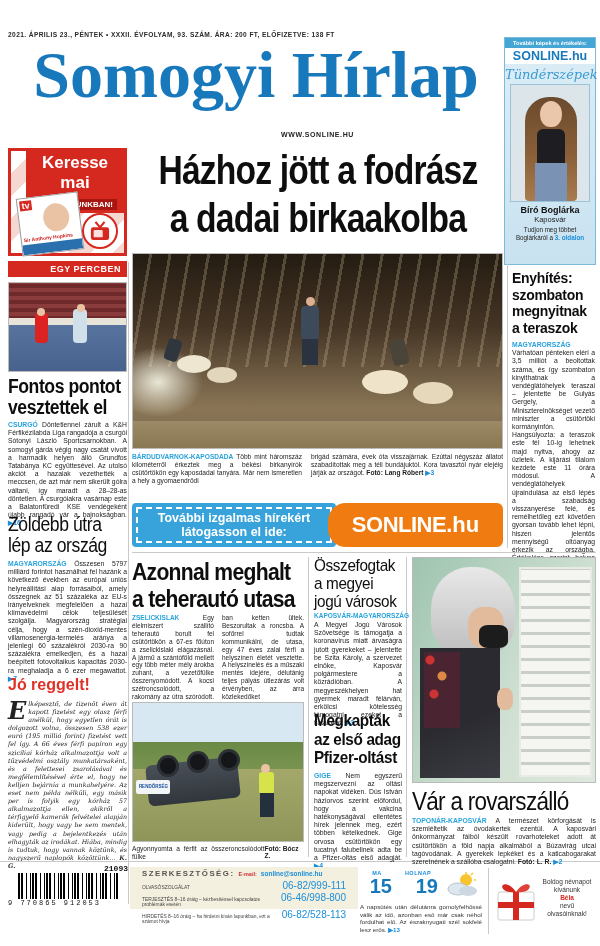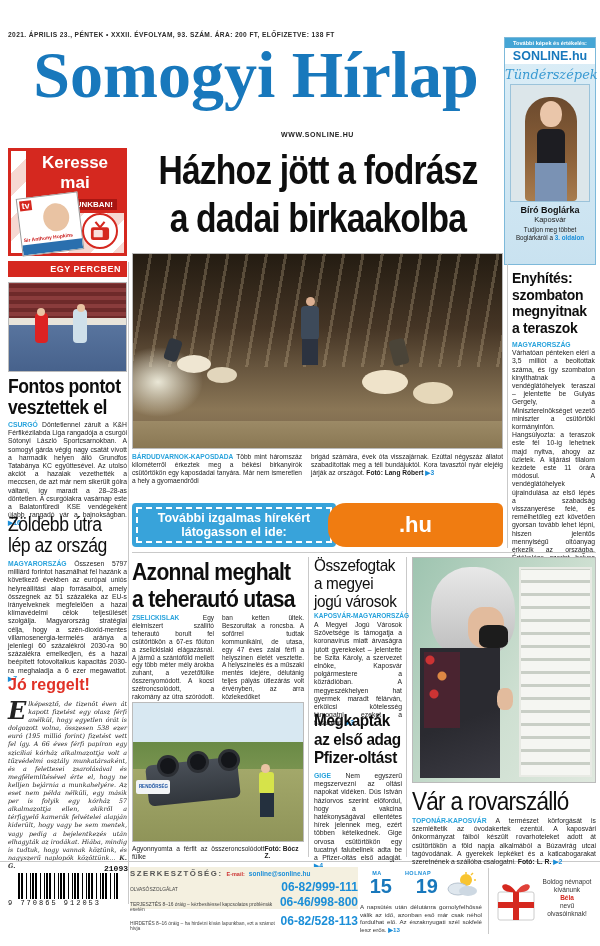--- a/index.html
+++ b/index.html
@@ -45,27 +45,27 @@
           padding:3px 6px;}
   
   .ban-blue{position:absolute;left:0;top:0;width:204px;height:44px;background:#38a3da;border-radius:4px;box-sizing:border-box;}
   .ban-blue-in{position:absolute;inset:4px;border:2px dashed #fff;display:flex;flex-direction:column;
                align-items:center;justify-content:center;color:#fff;font-weight:bold;font-size:12.5px;line-height:14px;}
   .ban-orange{position:absolute;left:196px;top:0;width:175px;height:44px;background:#f07c11;border-radius:18px 6px 6px 18px;
               display:flex;align-items:center;justify-content:center;color:#fff;}
   .ban-orange b{font-size:22px;letter-spacing:-.5px;}
   .ban-orange span{font-size:22px;font-weight:bold;}
   
-  .edbox{background:#f4f0e0;box-sizing:border-box;padding:2px 0;}
+  .edbox{background:#f4f0e0;box-sizing:border-box;padding:2px 12px;}
   .ed-title{font-size:7.8px;letter-spacing:1.5px;color:#555;font-weight:bold;}
   .ed-mail-l{font-size:5.5px;color:#c33;font-weight:bold;}
   .ed-mail{font-size:6.5px;color:#1b8ed8;font-weight:bold;}
   .ed-row{display:flex;justify-content:space-between;align-items:baseline;margin-top:1.5px;}
   .ed-lab{font-size:4.9px;color:#444;}
-  .ed-ph{font-size:12px;color:#1b8ed8;font-weight:bold;white-space:nowrap;margin-left:4px;}
+  .ed-ph{font-size:10px;color:#1b8ed8;font-weight:normal;white-space:nowrap;margin-left:4px;}
   .wx-lab{font-size:5.5px;color:#1b8ed8;font-weight:bold;text-align:center;letter-spacing:.5px;}
   .wx-num{font-size:20px;color:#1878bc;font-weight:bold;text-align:right;line-height:20px;}
   .wx-text{font-size:6.2px;line-height:7.6px;color:#333;text-align:justify;}
   .nd-line{font-size:6.5px;line-height:8px;color:#333;text-align:center;}
   .nd-name{color:#d5281f;font-weight:bold;}
   .bc-num{font-family:"Liberation Mono",monospace;font-size:7px;letter-spacing:2px;color:#111;}
   .bc-tag{font-family:"Liberation Mono",monospace;font-size:8px;font-weight:bold;color:#111;}
   .bars{background:repeating-linear-gradient(90deg,#000 0 2px,#fff 2px 3px,#000 3px 5px,#fff 5px 8px,#000 8px 9px,#fff 9px 12px,#000 12px 13px,#fff 13px 14px);}
   .joreg-t{color:#e03127;font-weight:bold;font-size:16px;}
   .joreg-b{font-family:"DejaVu Serif",serif;font-style:italic;font-size:6.3px;line-height:8.1px;text-align:justify;color:#222;}
@@ -190,20 +190,21 @@
   </div>
 
   <div class="abs" style="left:132px;top:503px;width:371px;height:44px;">
     <div class="ban-blue">
       <div class="ban-blue-in">
         <span>További izgalmas hírekért</span>
         <span>látogasson el ide:</span>
       </div>
     </div>
     <div class="ban-orange">
+      <b>SONLINE</b>
         <span>.hu</span>
     </div>
   </div>
 
   <div class="abs cond" style="left:512px;top:270px;width:92px;transform:scaleX(.9);font-size:15.5px;line-height:16.5px;letter-spacing:-.3px;">Enyhítés: szombaton megnyitnak a teraszok</div>
   <div class="abs body-t" style="left:512px;top:341px;width:83px;">
     <span class="kick">MAGYARORSZÁG</span>
     <span>Várhatóan pénteken eléri a 3,5 milliót a beoltottak száma, és így szombaton kinyithatnak a vendéglátóhelyek teraszai – jelentette be Gulyás Gergely, a Miniszterelnökséget vezető miniszter a csütörtöki kormányinfón. Hangsúlyozta: a teraszok este fél 10-ig lehetnek majd nyitva, ahogy az üzletek. A kijárási tilalom kezdete este 11 órára módosul. A vendéglátóhelyek újraindulása az első lépés a szabadság visszanyerése felé, és remélhetőleg ezt követően gyorsan tovább lehet lépni, hiszen jelentős mennyiségű oltóanyag érkezik az országba. Értékelése szerint helyes volt az óvodák, alsó tagozatok újranyitása.</span>
     <span class="pref">▶9</span>
   </div>

